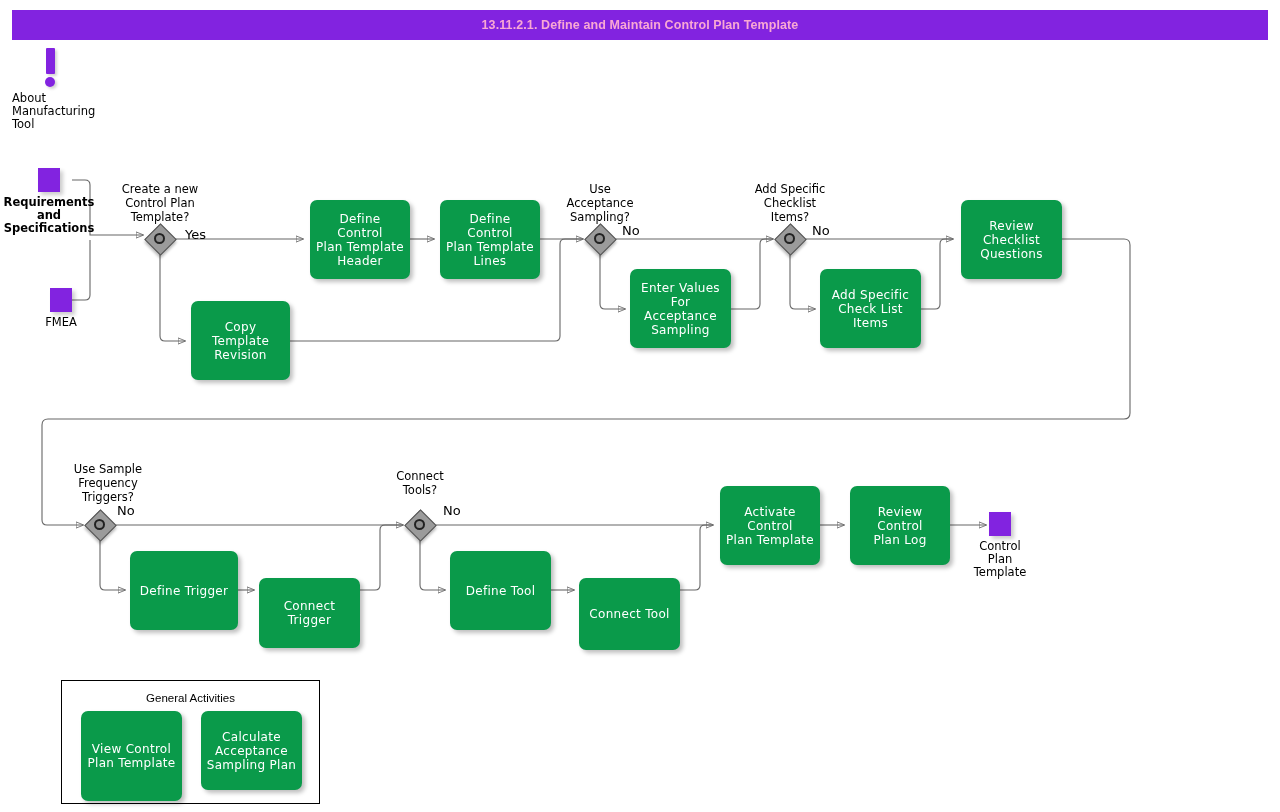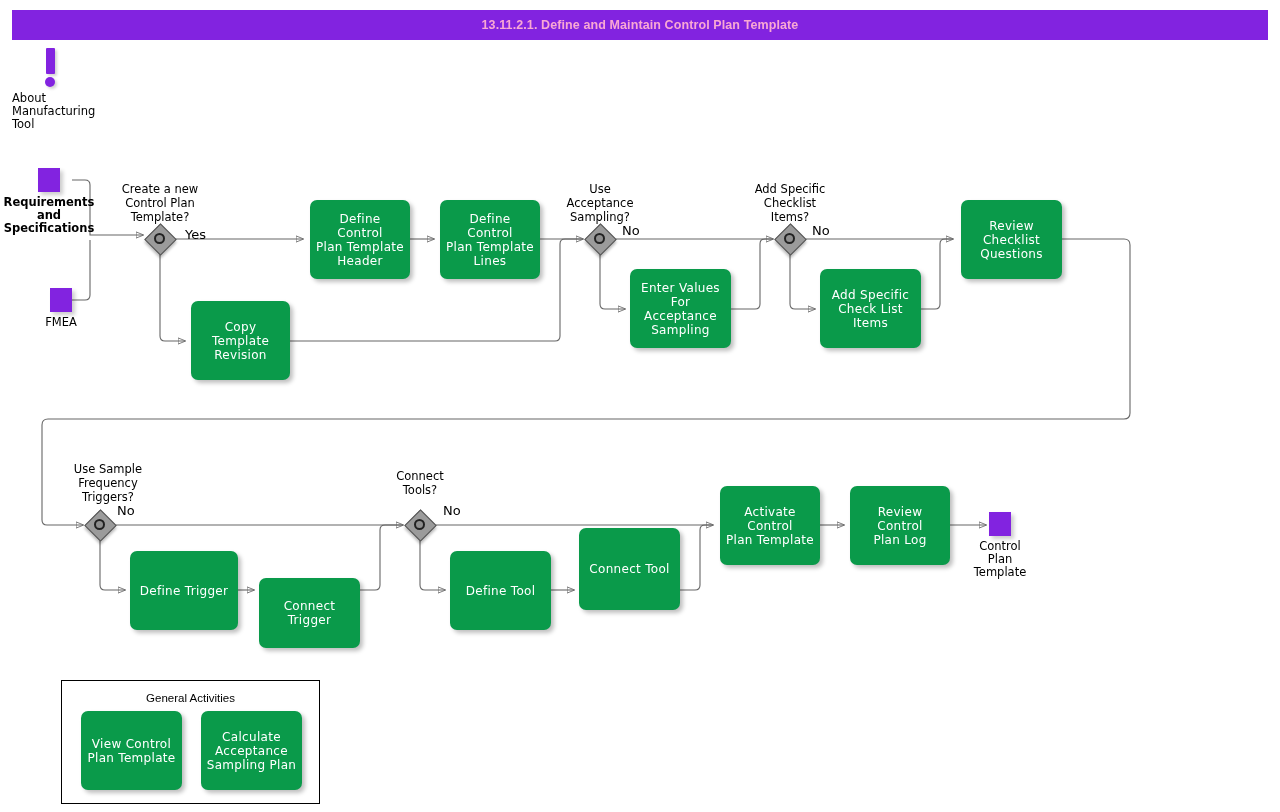--- a/index.html
+++ b/index.html
@@ -351,30 +351,30 @@
     <div class="ring"></div>
   </div>
   <div class="branch-label" style="left:443px; top:503px;">No</div>
 
   <div class="task" style="left:130px; top:551px; width:108px; height:79px;">Define Trigger</div>
 
   <div class="task" style="left:259px; top:578px; width:101px; height:70px;">Connect Trigger</div>
 
   <div class="task" style="left:450px; top:551px; width:101px; height:79px;">Define Tool</div>
 
-  <div class="task" style="left:579px; top:528px; width:101px; height:82px;">Connect Tool</div>
+  <div class="task" style="left:579px; top:578px; width:101px; height:72px;">Connect Tool</div>
 
   <div class="task" style="left: 720px; top: 486px; width: 100px; height: 79px; white-space: pre-line;">Activate Control
 Plan Template</div>
 
   <div class="task" style="left: 850px; top: 486px; width: 100px; height: 79px; white-space: pre-line;">Review Control
 Plan Log</div>
 
   <div class="group-box">
     <div class="group-title">General Activities</div>
-    <div class="task" style="left: 19px; top: 30px; width: 101px; height: 79px; white-space: pre-line;">View Control
+    <div class="task" style="left: 19px; top: 30px; width: 101px; height: 90px; white-space: pre-line;">View Control
 Plan Template</div>
     <div class="task" style="left: 139px; top: 30px; width: 101px; height: 79px; white-space: pre-line;">Calculate
 Acceptance
 Sampling Plan</div>
   </div>
 
 </div>
 
 </body></html>

